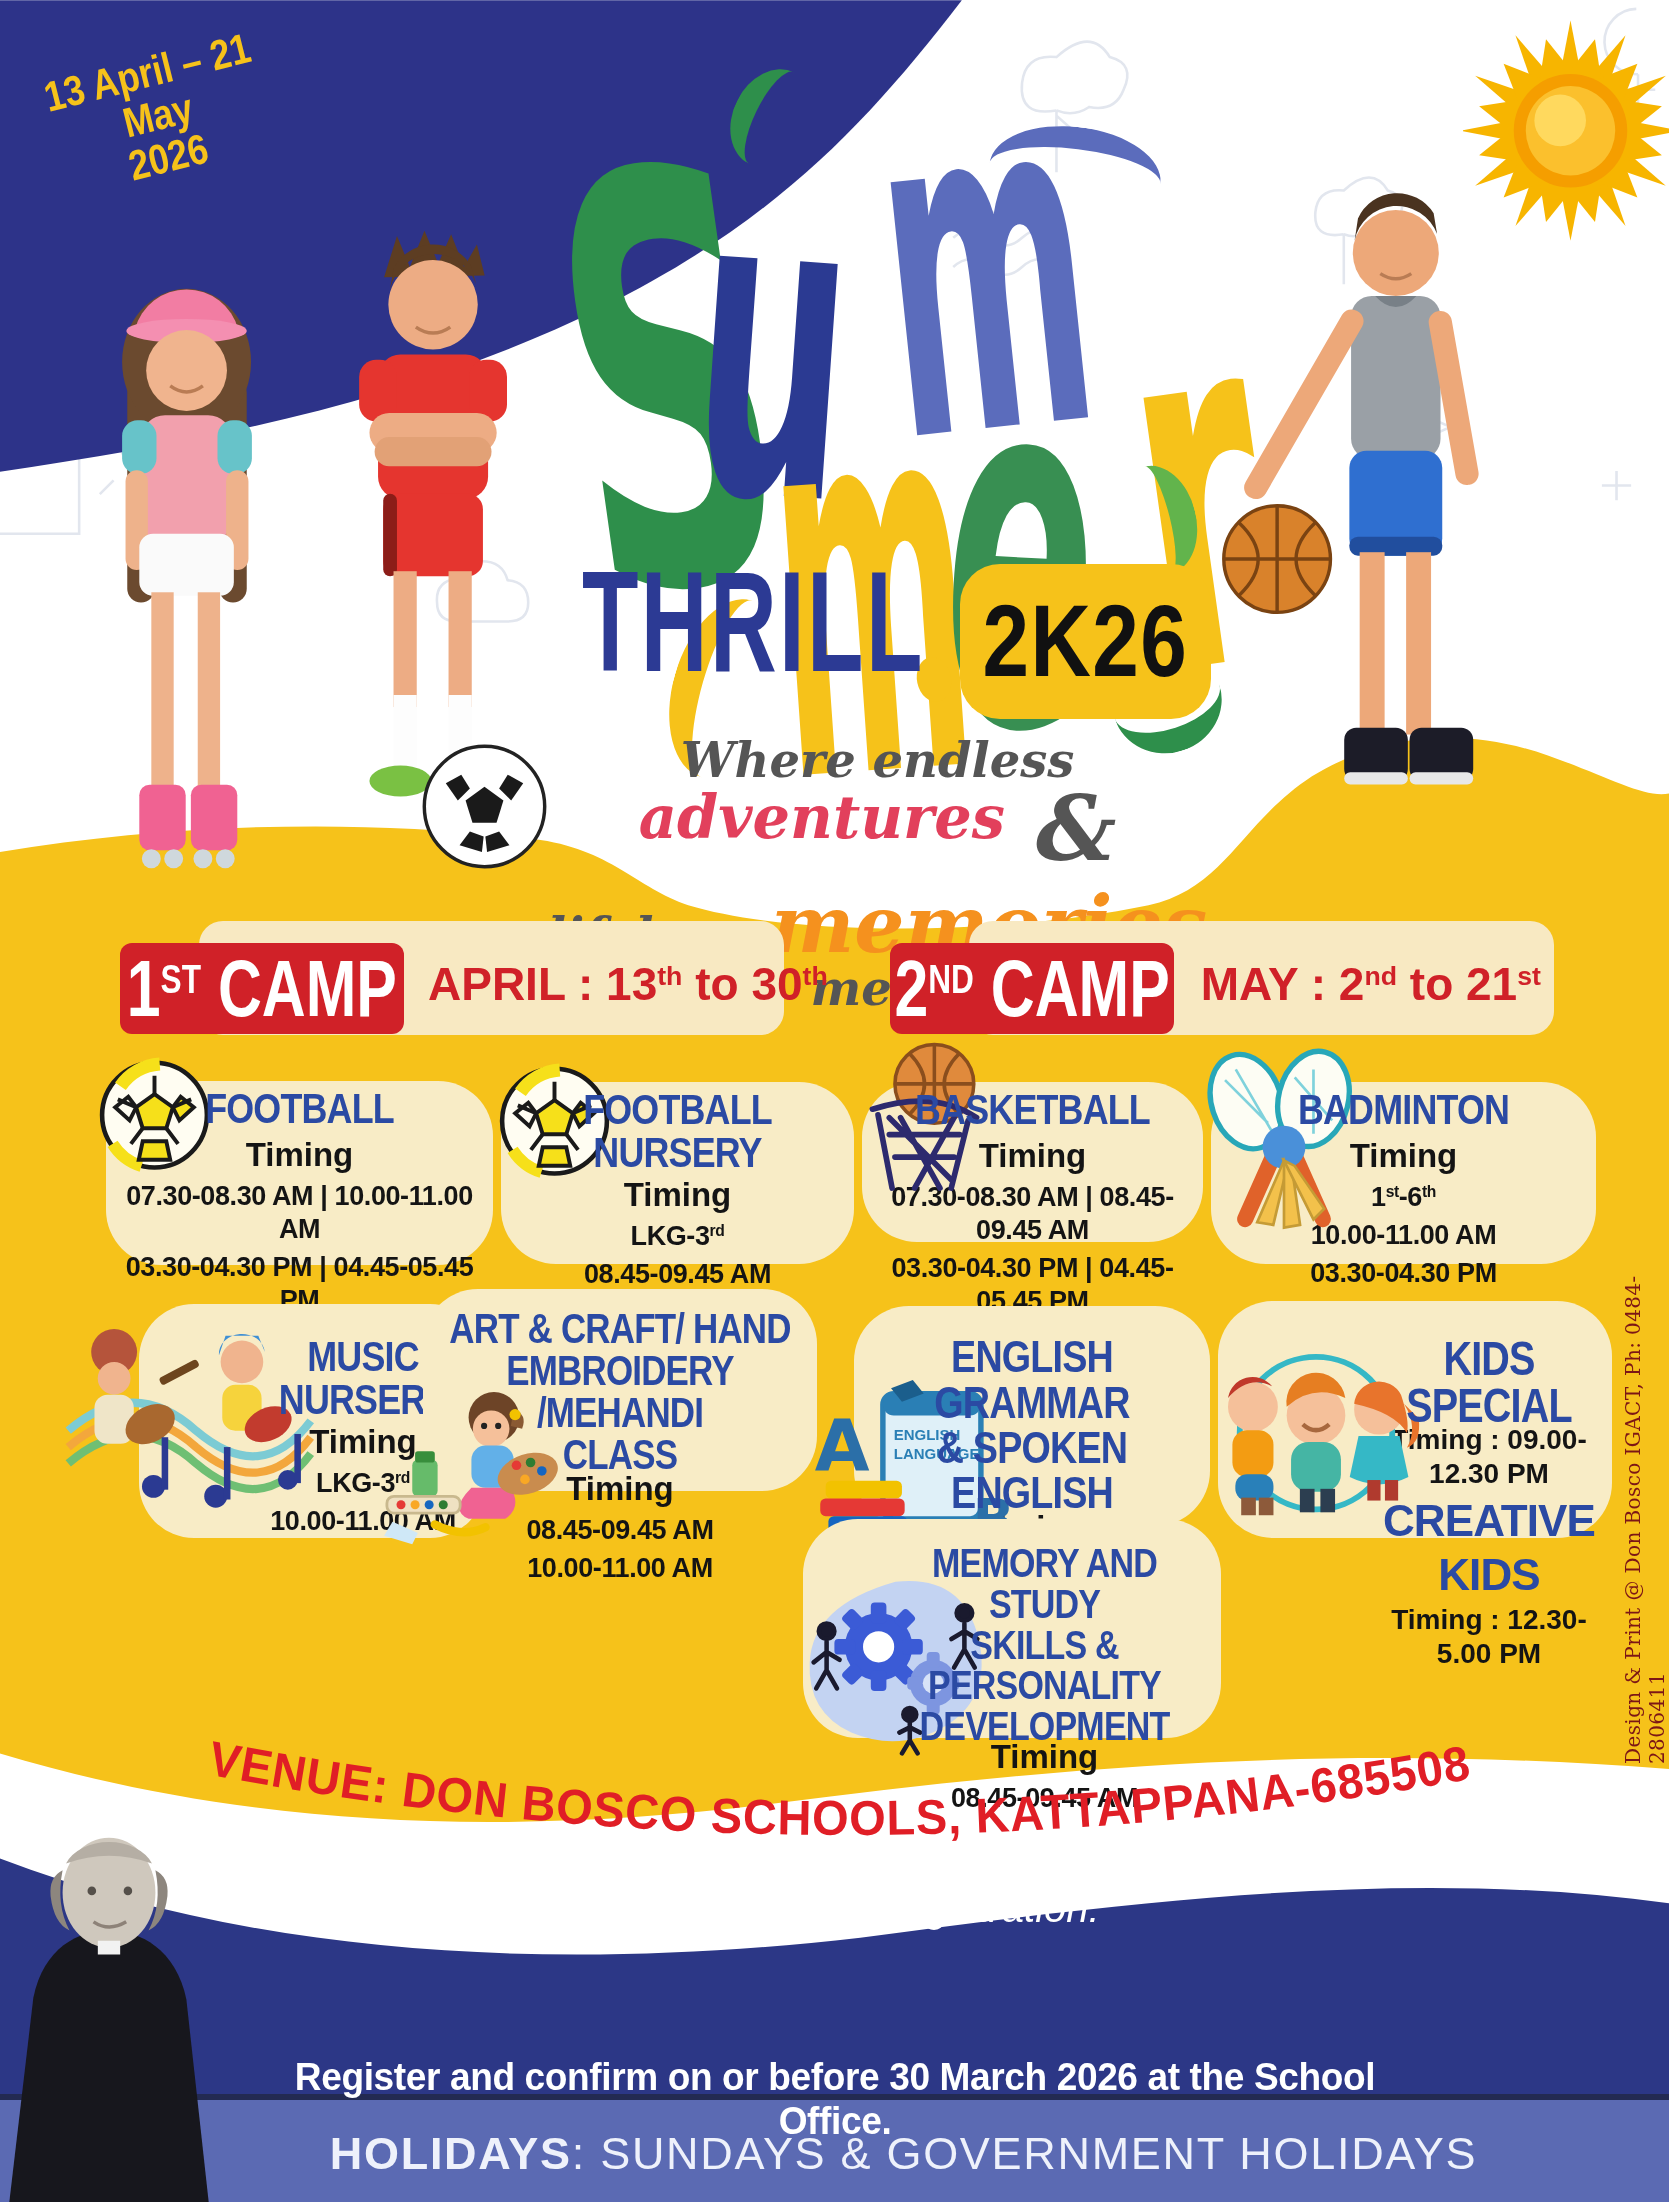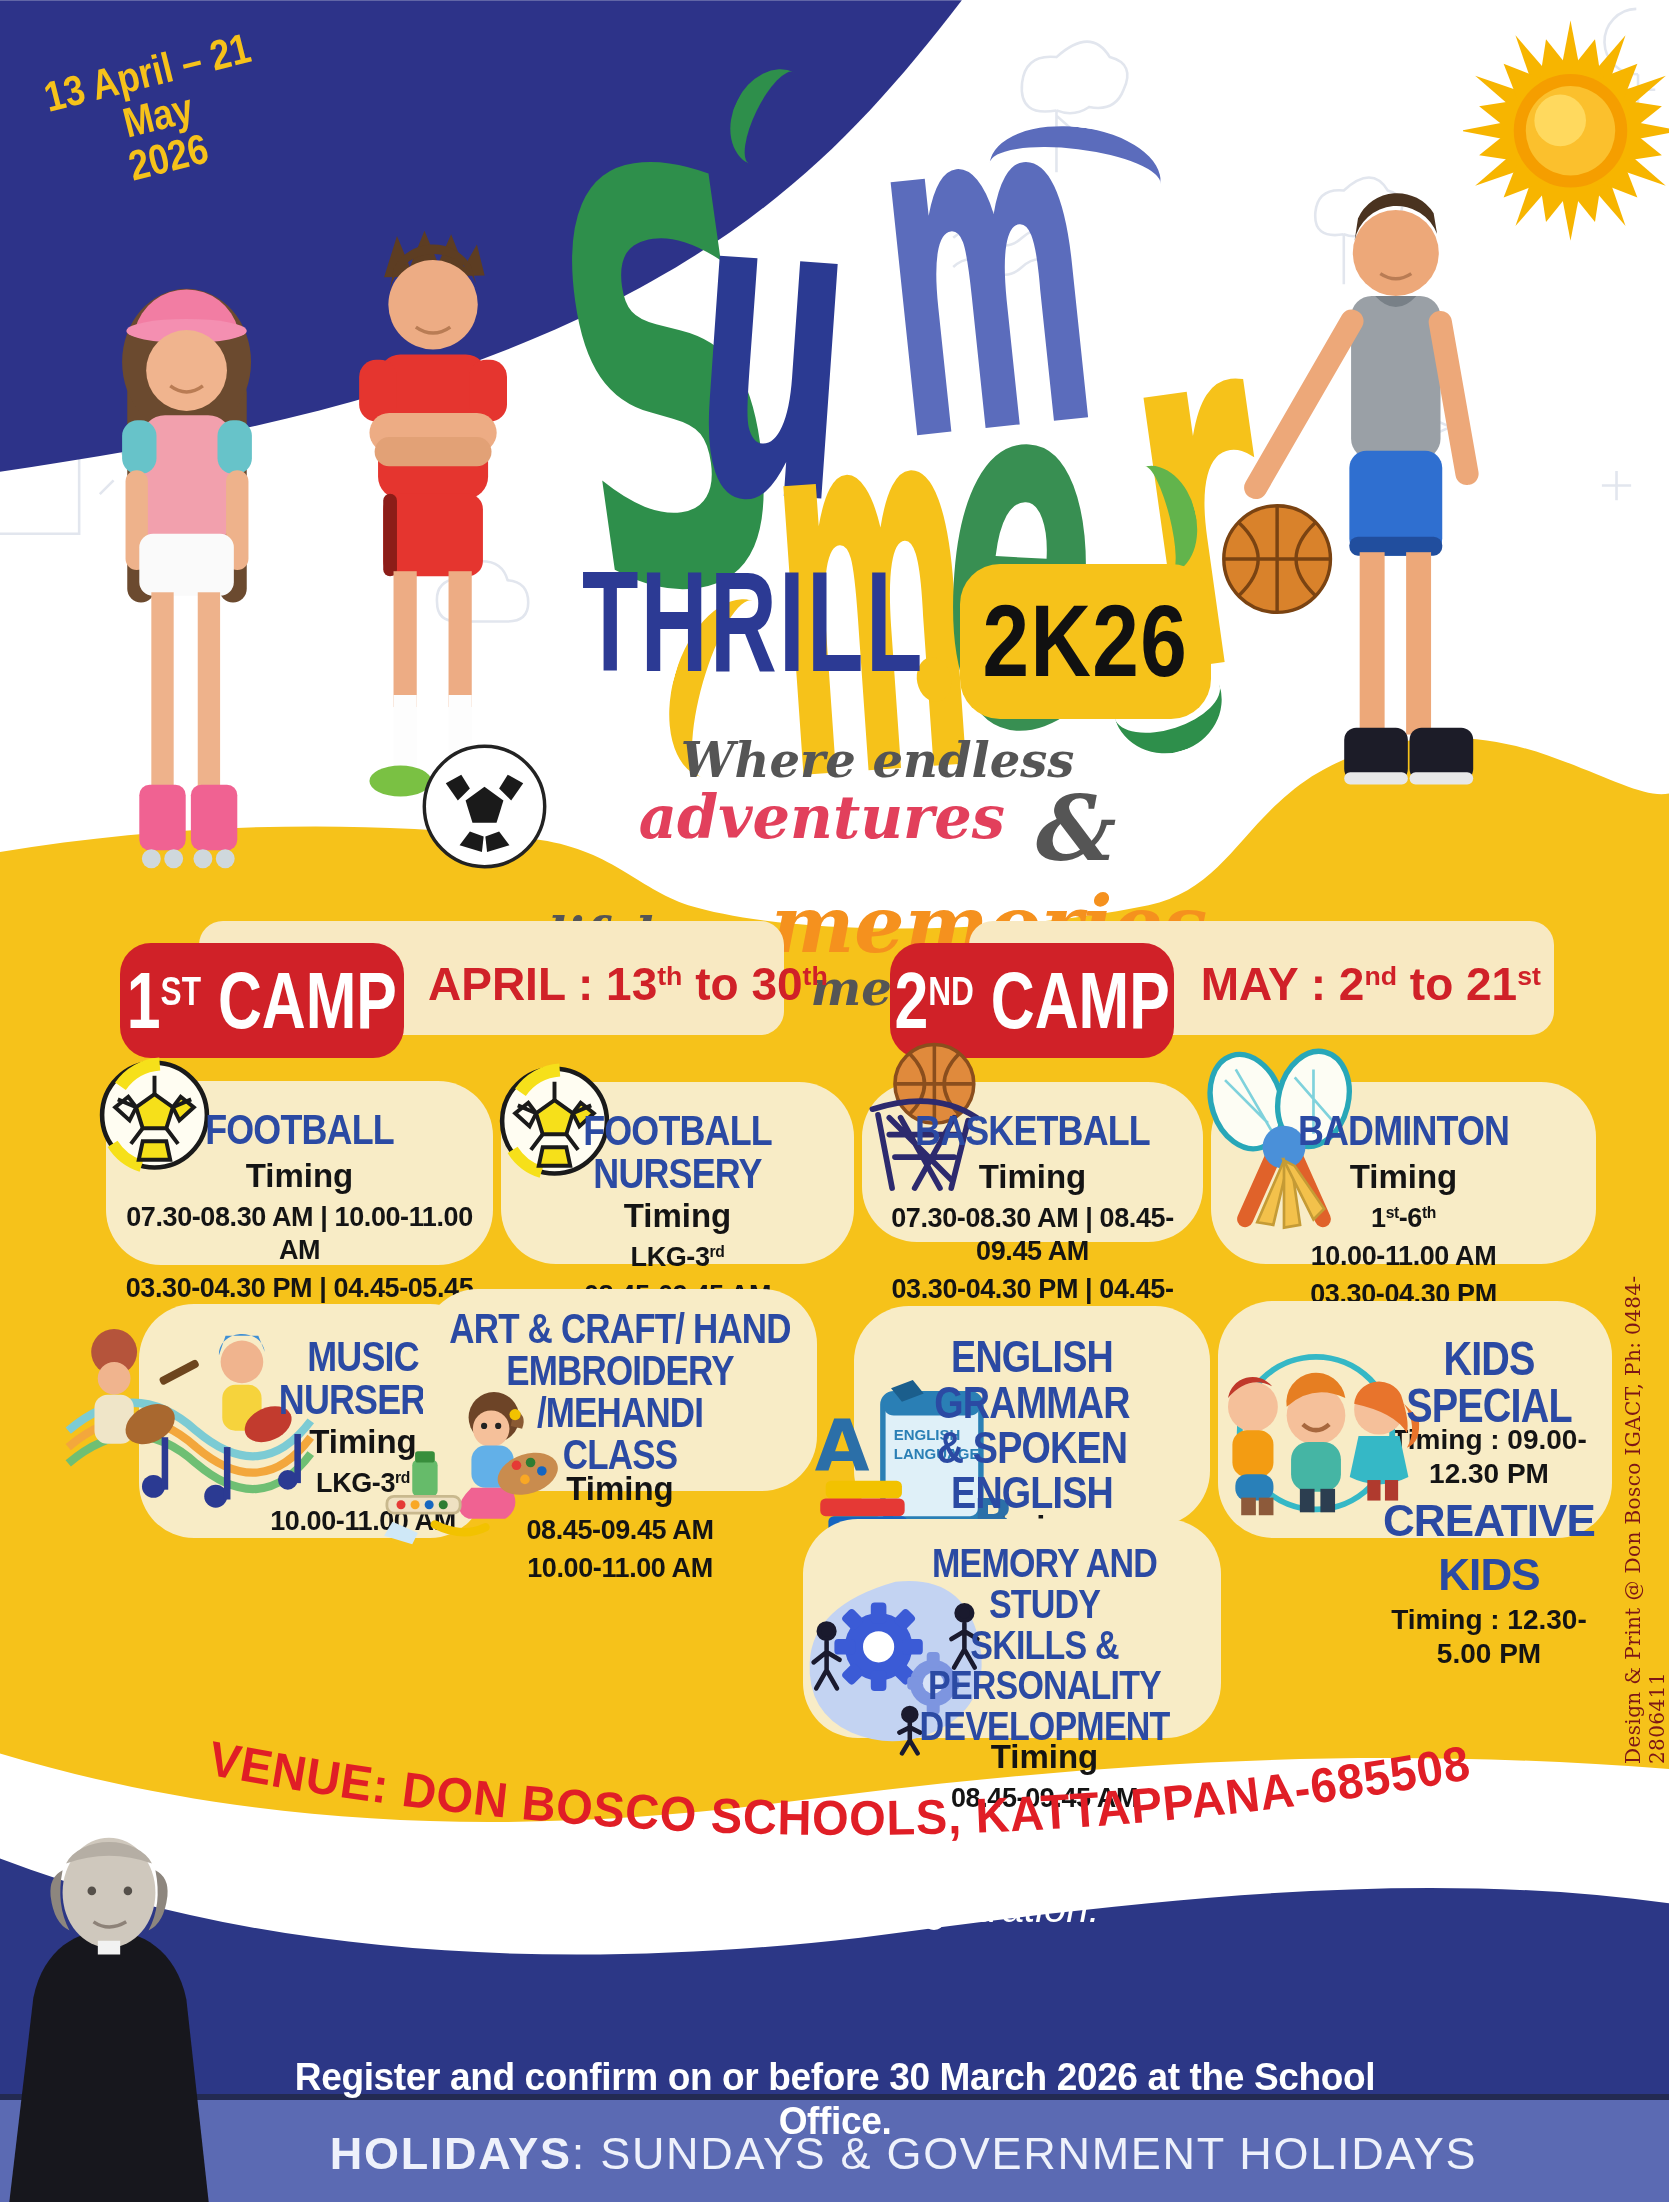--- a/index.html
+++ b/index.html
@@ -50,30 +50,30 @@
   #boy-soccer-photo{left:311px;top:217px;width:245px;height:662px}
   #soccer-ball{left:420px;top:742px;width:129px;height:129px;z-index:4}
   #boy-basketball-photo{left:1215px;top:191px;width:353px;height:688px}
   #don-bosco-photo{left:8.6px;top:1817px;width:200px;height:385px;z-index:8}
 
   
   .camp{position:absolute;z-index:5;width:664px;height:146px}
   #camp-1{left:120px;top:921px}
   #camp-2{left:890px;top:921px}
   .camp-cream{position:absolute;left:79px;right:0;top:0;height:114px;background:#f8e9c2;border-radius:24px}
-  .camp-red{position:absolute;left:0;top:22.4px;width:284px;height:115px;background:#d02128;border-radius:31px;
+  .camp-red{position:absolute;left:0;top:22.4px;width:284px;height:91px;background:#d02128;border-radius:12px;
     display:flex;align-items:center;justify-content:center;color:#fff;font-weight:800}
   .camp-red .camp-inner{font-size:76px;transform:scale(.8,1.05);letter-spacing:0;white-space:nowrap}
   .camp-red sup{font-size:52%;vertical-align:22.4px}
   .camp-sched{position:absolute;left:308px;right:10.3px;top:36px;text-align:center;color:#d02128;font-weight:700;font-size:46px;white-space:nowrap}
   .camp-sched sup{font-size:58%;vertical-align:15.5px}
 
   
   .card{position:absolute;z-index:5;background:#f8ecc6;border-radius:55px;box-sizing:border-box;
-    text-align:center;padding-top:27px}
+    text-align:center;padding-top:6px}
   .card-title{margin:0;color:#2b4aa3;font-weight:800;font-size:39px;line-height:1.0;letter-spacing:-0.9px;transform:scale(.92,1.1);transform-origin:center top}
   .line{margin:5.2px 0 0 0;color:#141414;line-height:1.22}
   .line.label{font-weight:800;font-size:33px;margin-top:8.6px}
   .line.time{font-weight:700;font-size:27px;letter-spacing:-0.4px}
   .line.timing-inline{font-weight:800;font-size:28px;margin-top:1.7px}
   .line.heading{color:#2b4aa3;font-weight:800;font-size:44px;letter-spacing:-0.9px;margin-top:3px}
   .line sup{font-size:58%;vertical-align:8.6px}
   .card-icon{position:absolute;pointer-events:none}
 
   #card-football{left:106px;top:1081px;width:387px;height:184px}

